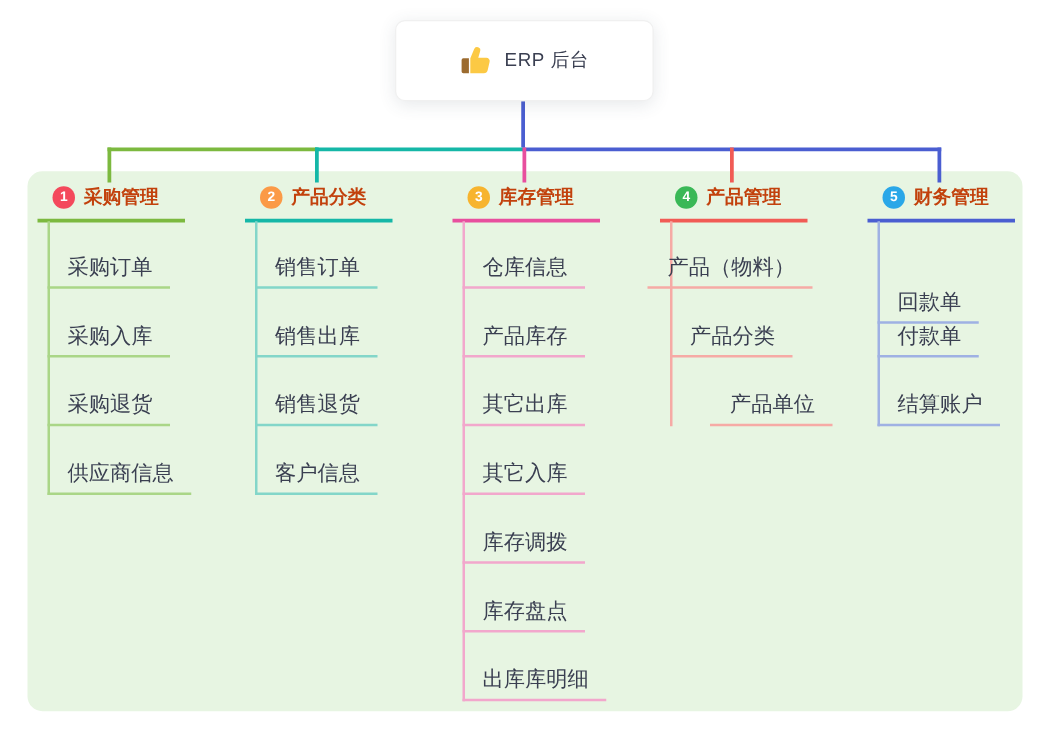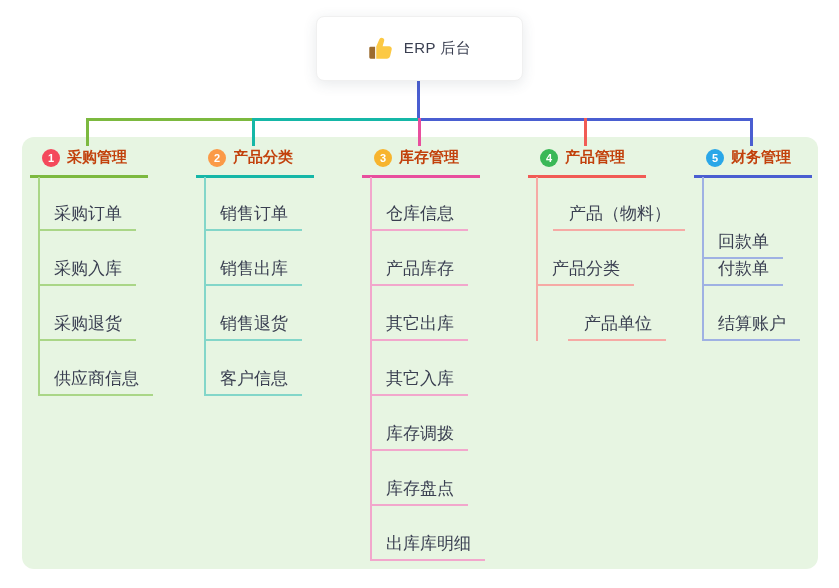--- a/index.html
+++ b/index.html
@@ -85,21 +85,21 @@
     <div class="child-item" style="left: 370px; top: 258px; border-bottom-color: rgb(242, 167, 204);">产品库存</div>
     <div class="child-item" style="left: 370px; top: 313px; border-bottom-color: rgb(242, 167, 204);">其它出库</div>
     <div class="child-item" style="left: 370px; top: 368px; border-bottom-color: rgb(242, 167, 204); text-align: center;">其它入库</div>
     <div class="child-item" style="left: 370px; top: 423px; border-bottom-color: rgb(242, 167, 204);">库存调拨</div>
     <div class="child-item" style="left: 370px; top: 478px; border-bottom-color: rgb(242, 167, 204);">库存盘点</div>
     <div class="child-item" style="left: 370px; top: 533px; border-bottom-color: rgb(242, 167, 204);">出库库明细</div>
     <div class="branch-header" style="left: 540px; top: 148px;">
       <span class="badge" style="background: rgb(58, 184, 87);">4</span>
       <span class="branch-label">产品管理</span>
     </div>
-    <div class="child-item" style="left: 553px; top: 203px; border-bottom-color: rgb(246, 170, 165);">产品（物料）</div>
+    <div class="child-item" style="left: 518px; top: 203px; border-bottom-color: rgb(246, 170, 165);">产品（物料）</div>
     <div class="child-item" style="left: 536px; top: 258px; border-bottom-color: rgb(246, 170, 165);">产品分类</div>
     <div class="child-item" style="left: 568px; top: 313px; border-bottom-color: rgb(246, 170, 165);">产品单位</div>
     <div class="branch-header" style="left: 706px; top: 148px;">
       <span class="badge" style="background: rgb(42, 167, 232);">5</span>
       <span class="branch-label">财务管理</span>
     </div>
     <div class="child-item" style="left: 702px; top: 203px; border-bottom-color: rgb(159, 177, 227); margin-top: 28px;">回款单</div>
     <div class="child-item" style="left: 702px; top: 258px; border-bottom-color: rgb(159, 177, 227);">付款单</div>
     <div class="child-item" style="left: 702px; top: 313px; border-bottom-color: rgb(159, 177, 227);">结算账户</div>
   </div>

